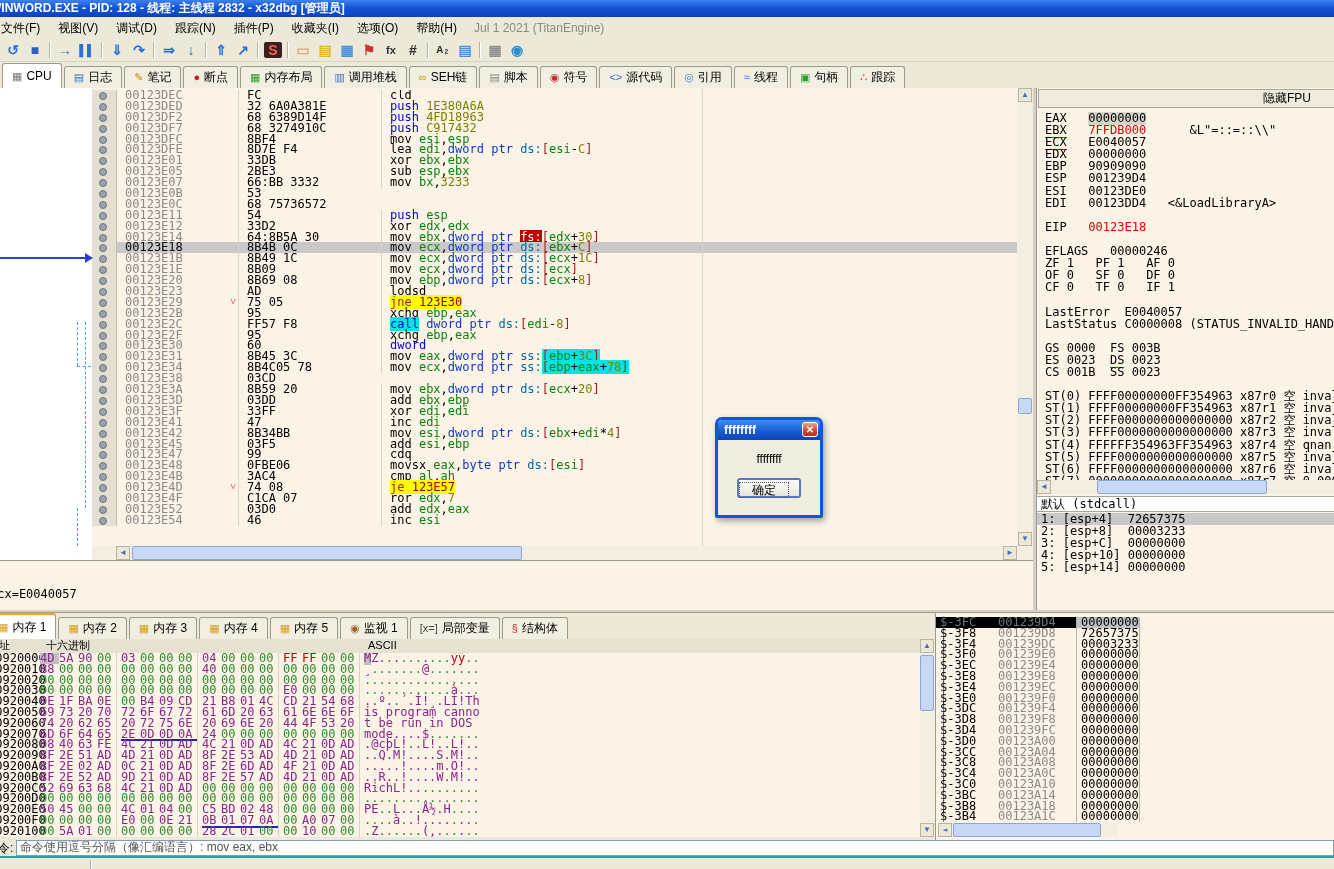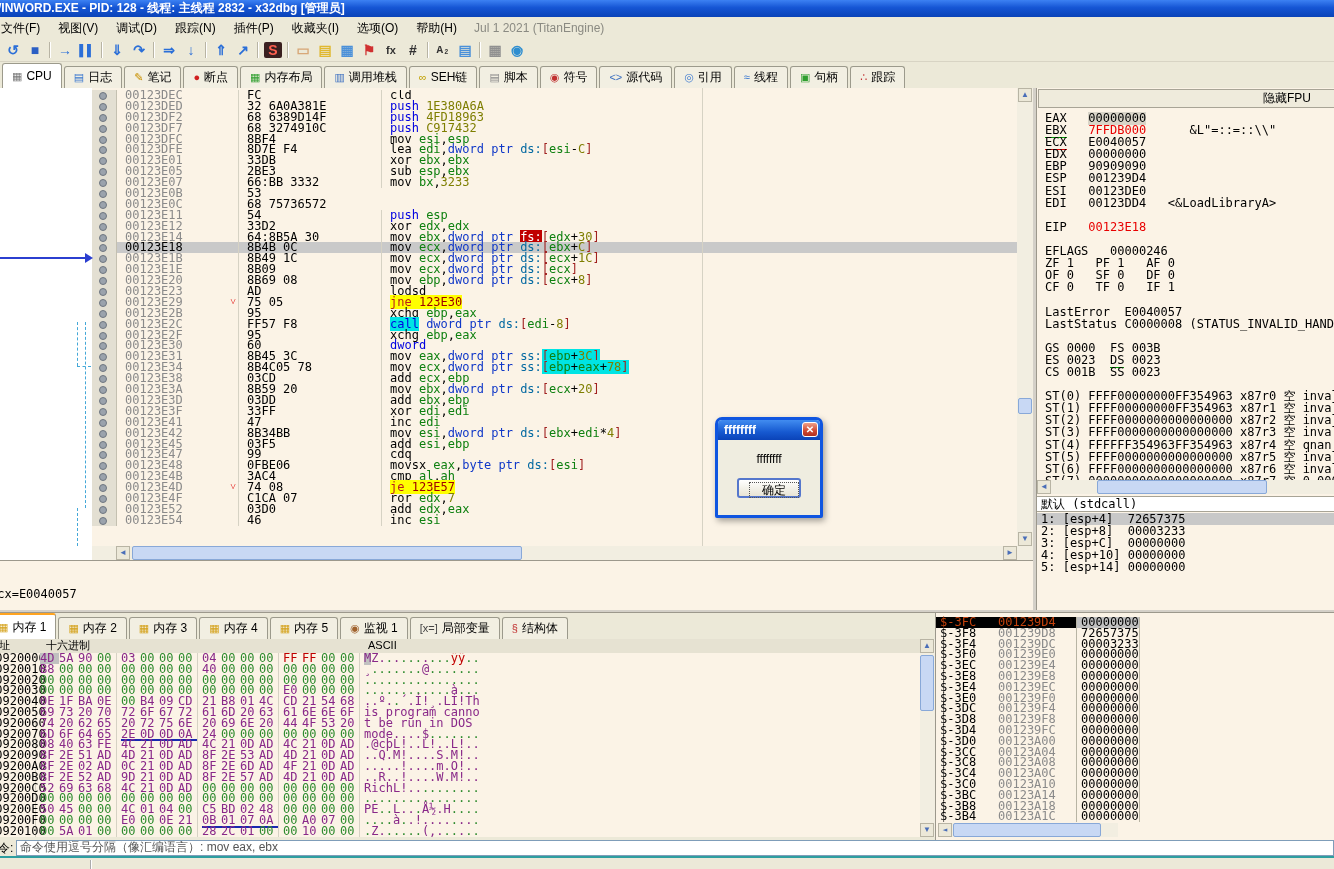--- a/index.html
+++ b/index.html
@@ -95,40 +95,40 @@
   .hascii{padding-left:4px;}
   .z{color:#2E8B2E}.p{color:#892889}.f{color:#C00000}
   .ub{border-bottom:2px solid #1828B0}
   .selb{background:#C0C0C0;}
   
   #stack{position:absolute;left:949px;top:0;width:403px;height:228px;background:#FBF3E6;border-left:1px solid #9C988C;overflow:hidden;}
   .srow{display:flex;height:10.8px;line-height:10.7px;font-size:12px;white-space:pre;}
   .sc1{width:62px;flex:none;padding-left:4px;box-sizing:border-box;color:#000;}
   .sc2{width:78px;flex:none;color:#8A8A8A;}
   .sc3{width:64px;flex:none;border-left:1px solid #B8B4A4;padding-left:4px;box-sizing:border-box;border-right:1px solid #B8B4A4;}
-  .srow.sel .sc1,.srow.sel .sc2{background:#000;color:#c2410c;}
+  .srow.sel .sc1,.srow.sel .sc2{background:#000;color:#737373;}
   .srow.sel .sc3{background:#C0C0C0;}
   
   #cmdbar{position:absolute;left:0;top:840px;width:1352px;height:16px;background:#ECE9D8;display:flex;align-items:center;}
   #cmdlabel{width:30px;font-size:12px;flex:none;overflow:hidden;white-space:nowrap;}
   #cmdinput{flex:1;height:14px;background:#fff;border:1px solid #7F9DB9;font-size:12px;line-height:13px;
     color:#555;padding-left:3px;margin-right:4px;white-space:nowrap;overflow:hidden;}
   #statusbar{position:absolute;left:0;top:856px;width:1352px;height:13px;background:#ECE9D8;border-top:2px solid #2E9EA0;box-sizing:border-box;}
   #statusseg{position:absolute;left:0;top:2px;width:104px;height:11px;border-right:2px groove #fff;}
   
   #dialog{position:absolute;left:729px;top:417px;width:108px;height:101px;z-index:50;
     border:3px solid #0F55E0;border-radius:7px 7px 2px 2px;background:#EFEDE0;box-shadow:2px 3px 6px rgba(0,0,0,.35);box-sizing:border-box;}
   #dlgtitle{height:20px;background:linear-gradient(180deg,#418CF0,#1659D0 60%,#0A43B8);border-radius:4px 4px 0 0;
     color:#fff;font-weight:bold;font-size:12px;line-height:20px;padding-left:6px;position:relative;}
   #dlgclose{position:absolute;right:2px;top:2px;width:16px;height:15px;border-radius:3px;
     background:linear-gradient(180deg,#F0A088,#D04830 60%,#B03020);border:1px solid #fff;box-sizing:border-box;
     color:#fff;font-size:10px;font-weight:bold;text-align:center;line-height:13px;}
   #dlgbody{text-align:center;font-size:12px;padding-top:12px;color:#000;}
   #dlgok{margin:12px auto 0;width:64px;height:20px;background:linear-gradient(180deg,#FFFFFF,#E8E4D4);
-    border:2px solid #5577CC;border-radius:3px;text-align:right;box-sizing:border-box;}
+    border:2px solid #5577CC;border-radius:3px;text-align:left;box-sizing:border-box;}
   #dlgok span{display:inline-block;border:1px dotted #555;padding:0 12px;font-size:12px;line-height:14px;margin-top:1px;}
 </style>
 </head>
 <body>
 
 <div id="screen">
 <div id="win">
 
   <div id="titlebar">
     <span>WINWORD.EXE - PID: 128 - 线程: 主线程 2832 - x32dbg [管理员]</span>
@@ -396,21 +396,20 @@
             </div>
             <div class="bcell mono">8B4C05 78</div>
             <div class="icell mono"><span><span class="k">mov</span><span class="k"> </span><span class="g">ecx</span><span class="k">,</span><span class="nv">dword</span><span class="k"> </span><span class="nv">ptr</span><span class="k"> </span><span class="m">ss:</span><span class="br cbg">[</span><span class="g cbg">ebp</span><span class="k cbg">+</span><span class="g cbg">eax</span><span class="k cbg">+</span><span class="o cbg">78</span><span class="br cbg">]</span></span></div>
           </div>
           <div class="drow">
             <div class="gcell"></div>
             <div class="acell mono">
               <span>00123E38</span>
             </div>
             <div class="bcell mono">03CD</div>
-            <div class="icell mono"><span><span class="k">add</span><span class="k"> </span><span class="g">ecx</span><span class="k">,</span><span class="g">ebp</span></span></div>
           </div>
           <div class="drow">
             <div class="gcell"></div>
             <div class="acell mono">
               <span>00123E3A</span>
             </div>
             <div class="bcell mono">8B59 20</div>
             <div class="icell mono"><span><span class="k">mov</span><span class="k"> </span><span class="g">ebx</span><span class="k">,</span><span class="nv">dword</span><span class="k"> </span><span class="nv">ptr</span><span class="k"> </span><span class="m">ds:</span><span class="br">[</span><span class="g">ecx</span><span class="k">+</span><span class="o">20</span><span class="br">]</span></span></div>
           </div>
           <div class="drow">

